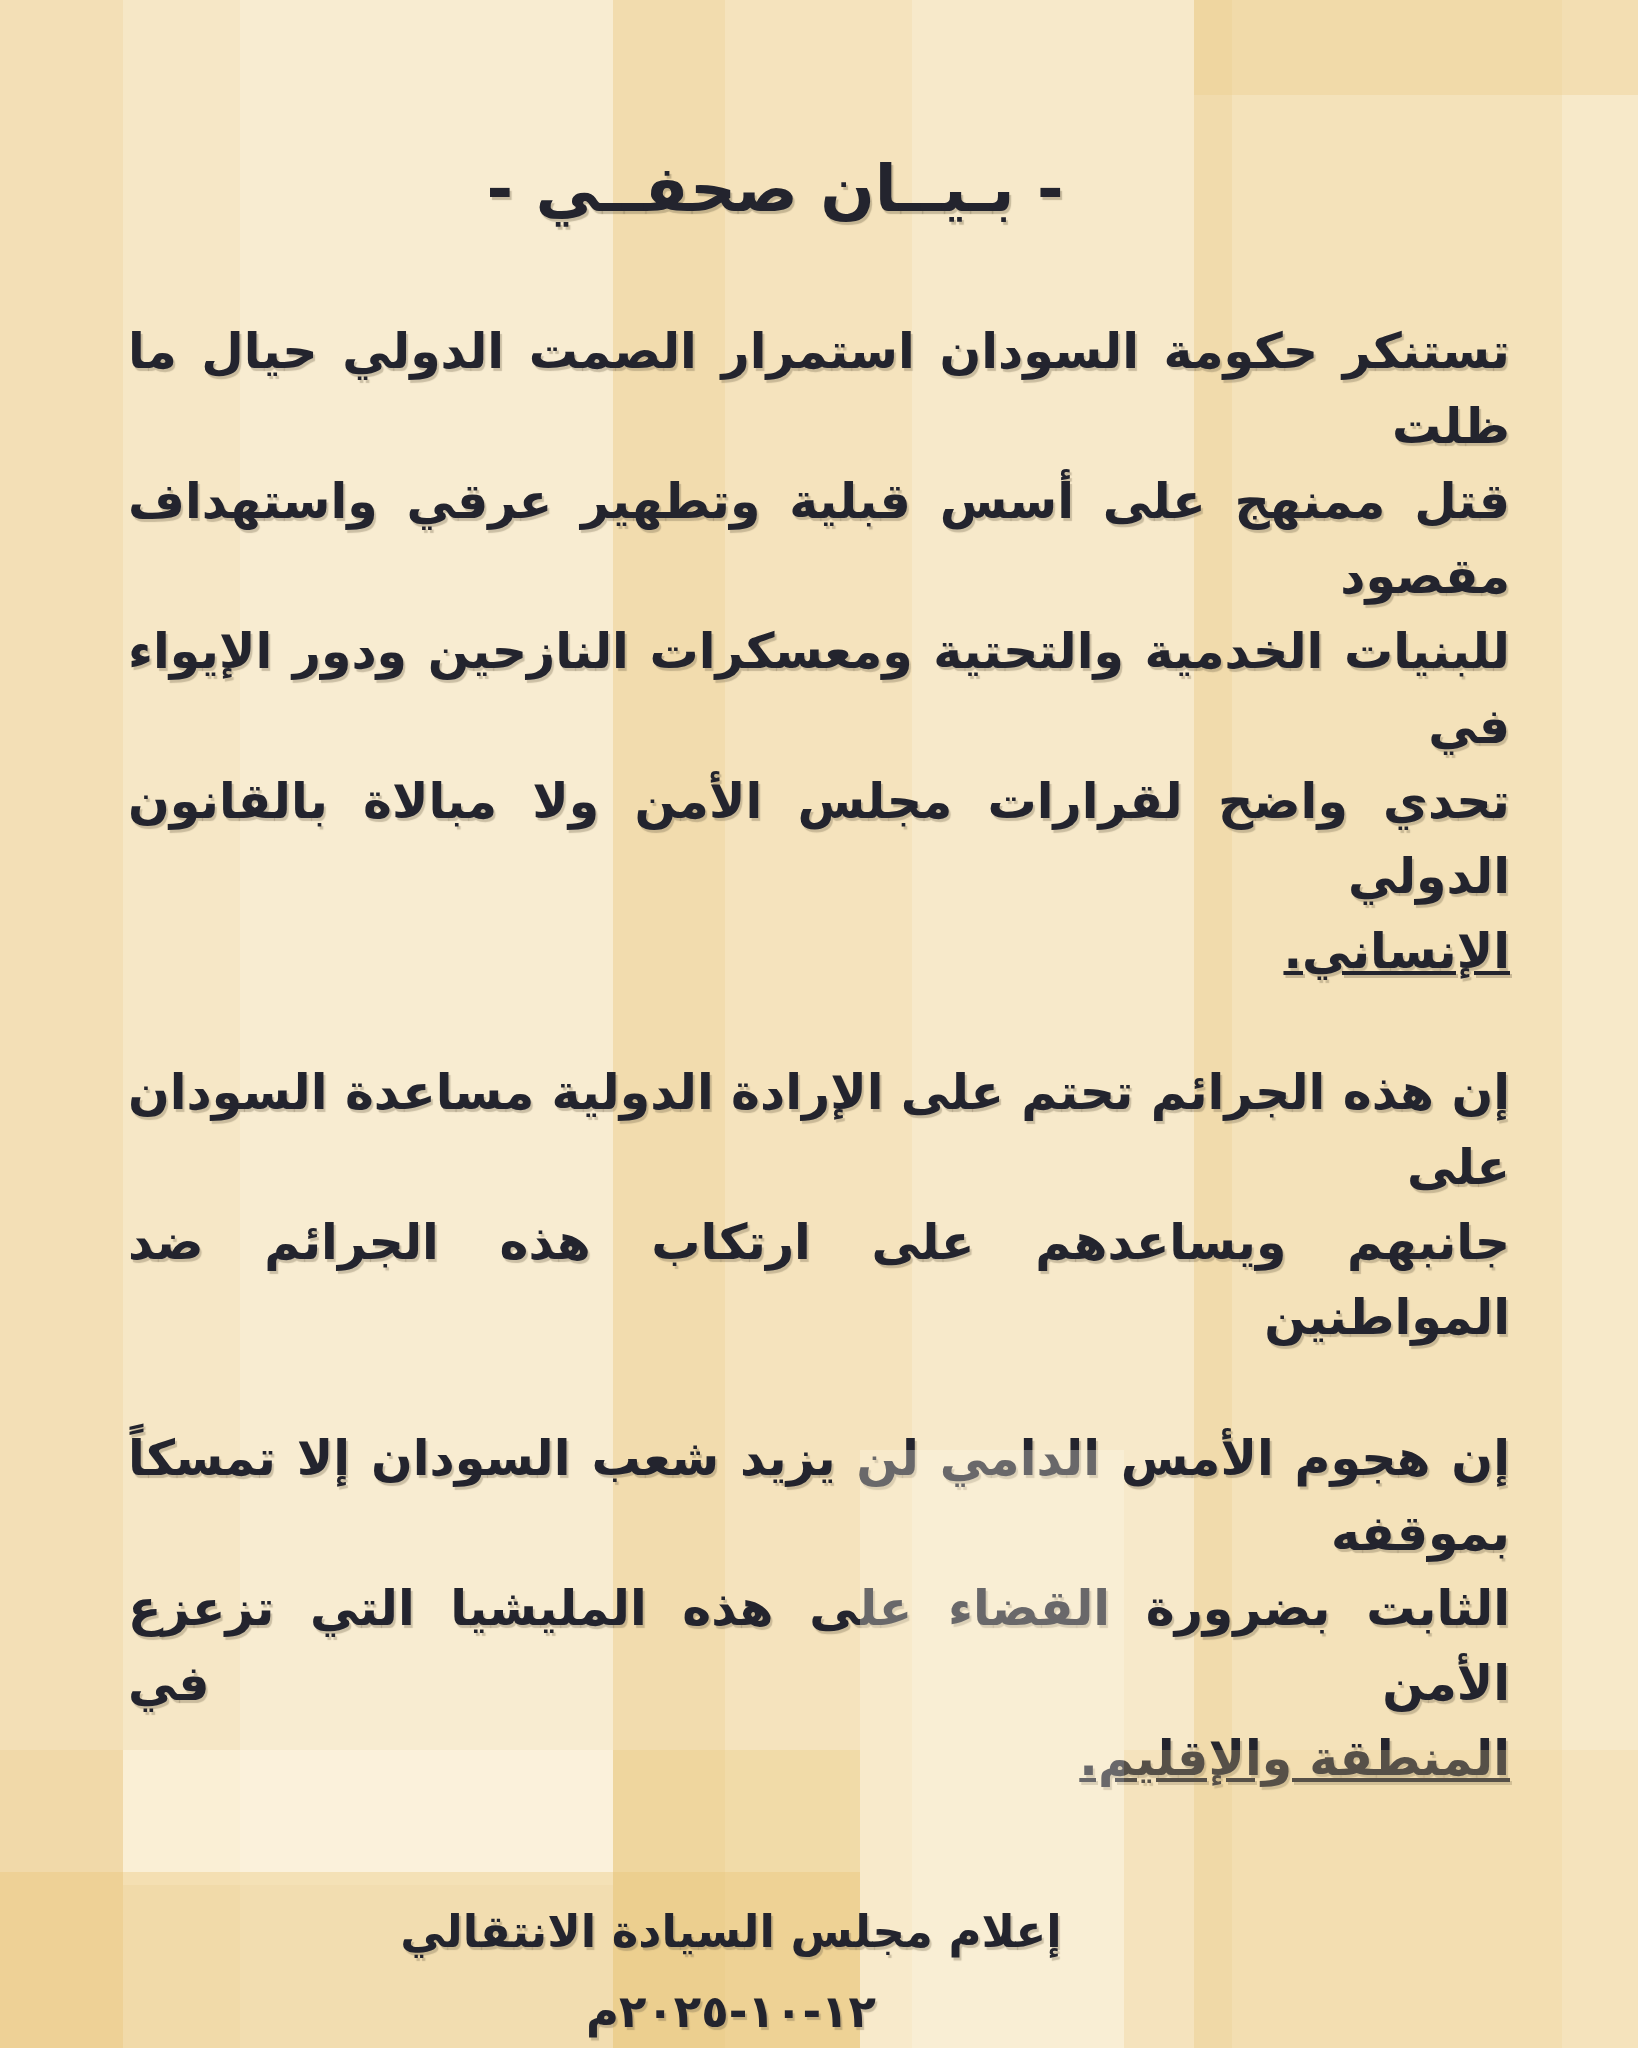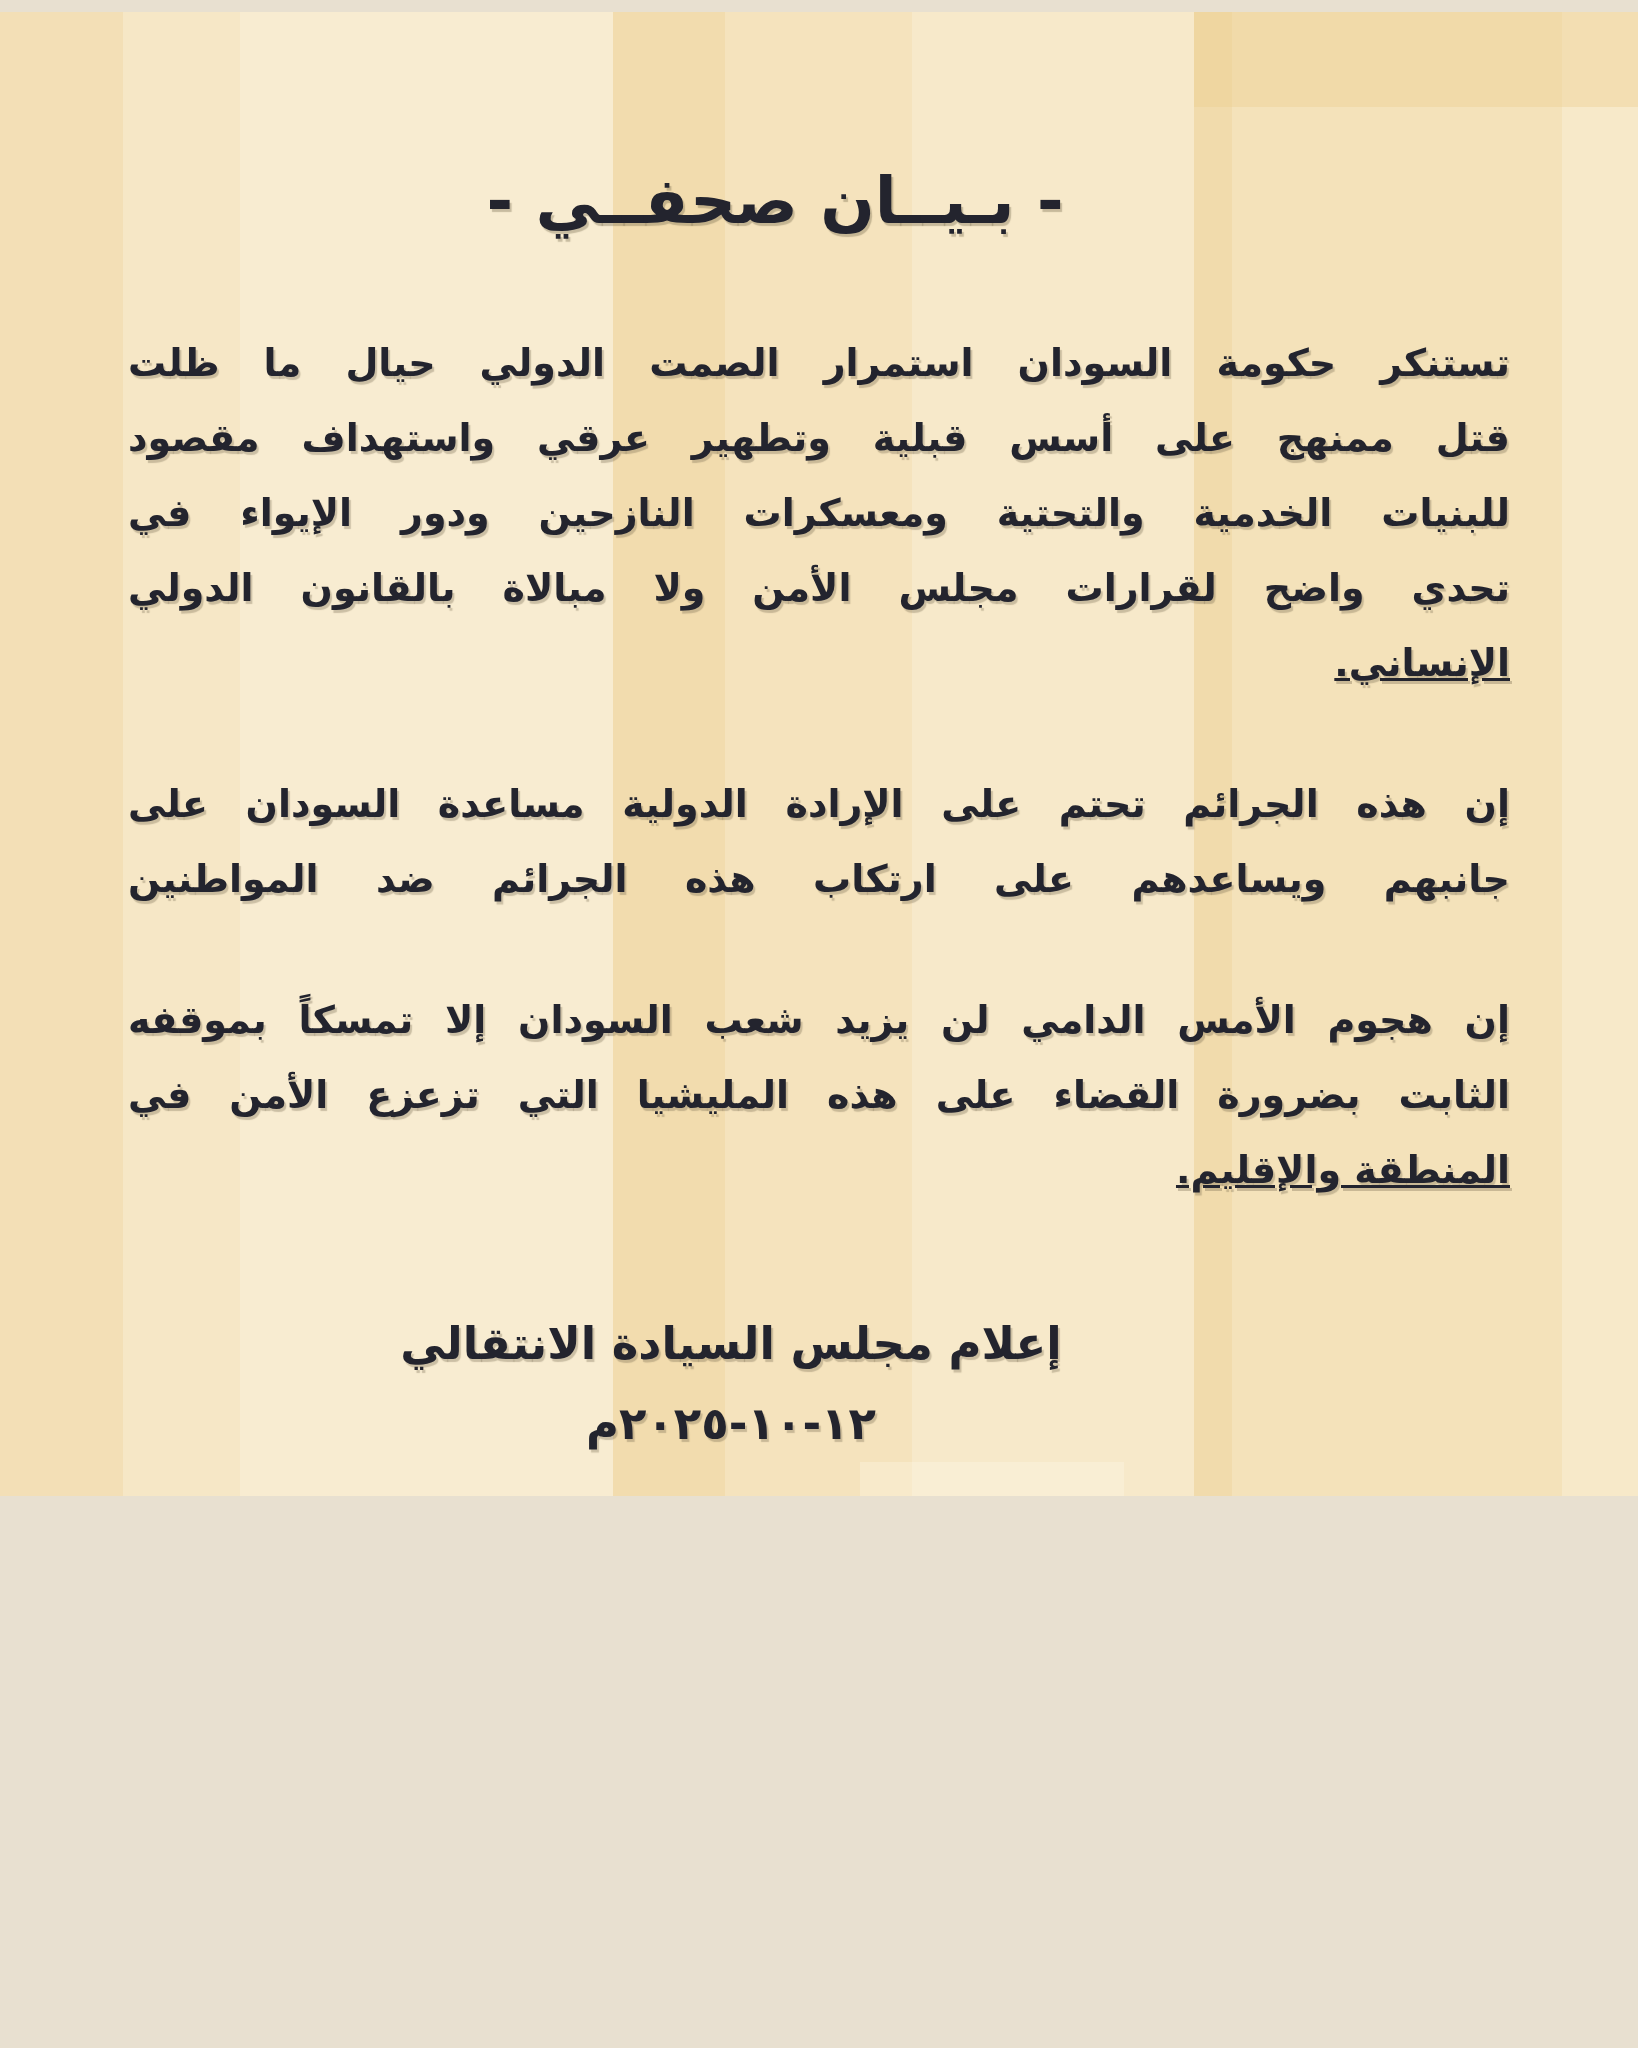--- a/index.html
+++ b/index.html
@@ -3,22 +3,22 @@
 <meta charset="utf-8">
 <style>
   html, body {
     margin: 0;
     padding: 0;
     background: #e8e0d0;
   }
   .page {
     position: relative;
     width: 1638px;
-    height: 1484px;
-    margin: 12px auto;
+    height: 2048px;
+    margin: 0 auto;
     overflow: hidden;
     font-family: "DejaVu Sans", sans-serif;
     
     background:
       linear-gradient(90deg,
         #f3dfb6 0 123px,
         #f6e7c6 123px 240px,
         #f8ecd1 240px 613px,
         #f2dcae 613px 725px,
         #f5e3bd 725px 912px,
@@ -47,21 +47,21 @@
     font-weight: 700;
     letter-spacing: 1px;
     text-shadow: 2px 3px 1px rgba(110,96,70,.35);
     white-space: nowrap;
   }
 
   .content {
     direction: rtl;
     padding: 0 128px;
     margin-top: 88px;
-    font-size: 38px;
+    font-size: 49px;
     font-weight: 700;
     line-height: 75px;
     text-shadow: 2px 3px 1px rgba(110,96,70,.32);
   }
   .para { margin: 0 0 66px 0; }
   .line { text-align: justify; text-align-last: justify; }
   .line.last { text-align: justify; text-align-last: right; text-decoration: underline; }
 
   .footer {
     direction: rtl;

